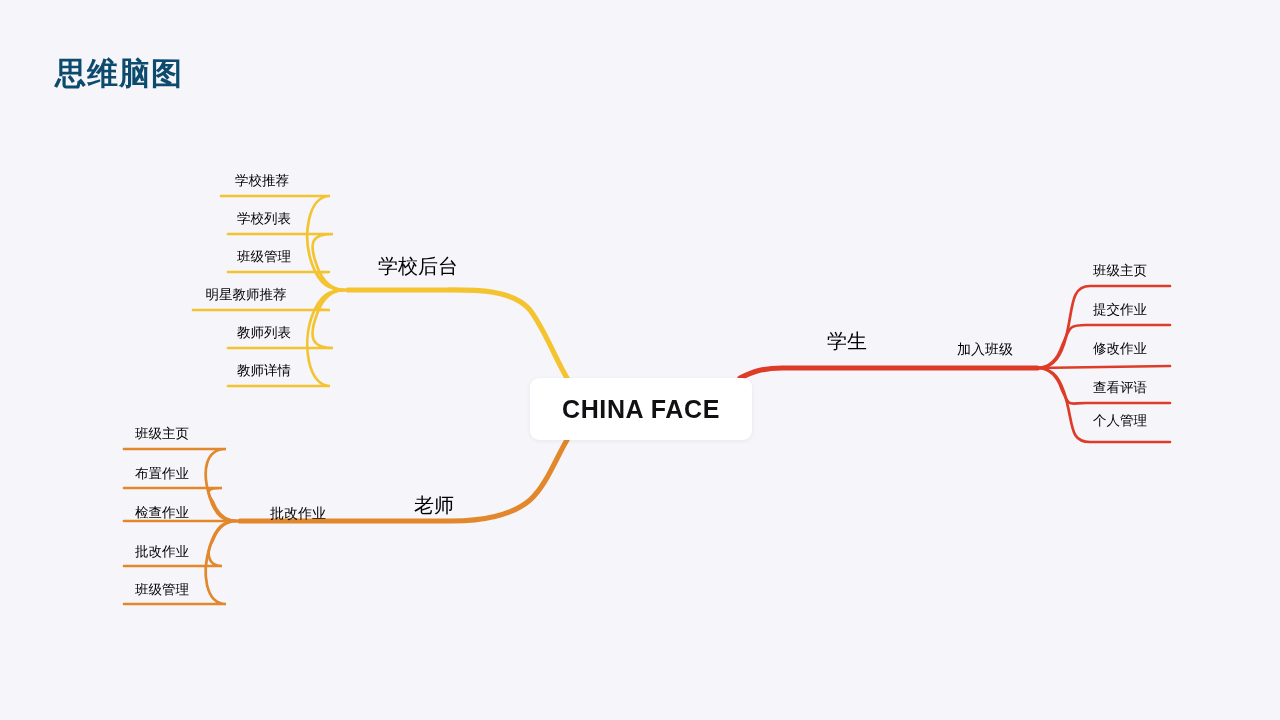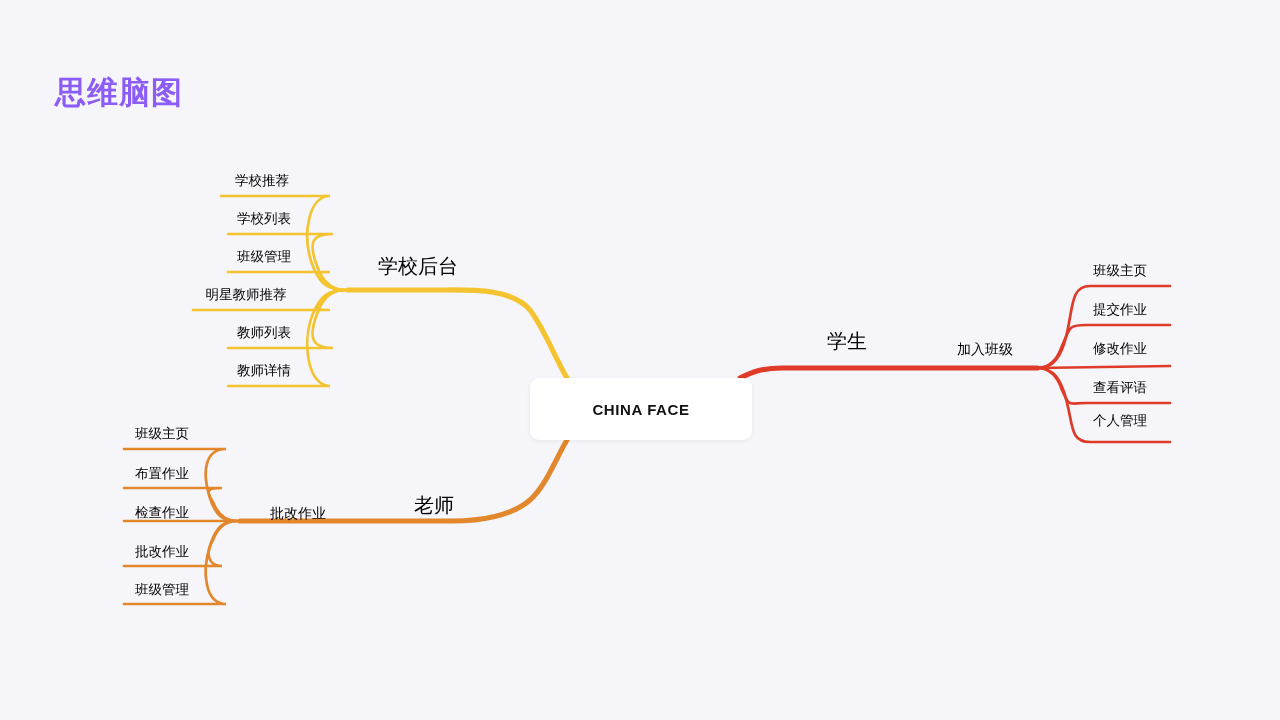--- a/index.html
+++ b/index.html
@@ -49,21 +49,21 @@
     position: absolute;
     background: #ffffff;
     border-radius: 9px;
     box-shadow: 0 1px 4px rgba(40,40,70,0.07);
     display: flex;
     align-items: center;
     justify-content: center;
     box-sizing: border-box;
   }
   .center-node-label {
-    font-size: 15px;
+    font-size: 25px;
     font-weight: bold;
     color: #111114;
     letter-spacing: 0.6px;
     white-space: nowrap;
   }
   .node-label {
     position: absolute;
     white-space: nowrap;
     color: #000000;
     line-height: 1;
@@ -79,21 +79,21 @@
   }
   .anchor-mid {
     transform: translate(-50%, -50%);
   }
 </style>
 </head>
 <body style="background: rgb(245, 245, 250);">
 
 <div id="stage">
 
-  <div id="page-title" style="color: #8b5cf6; margin-top: 19px;">思维脑图</div>
+  <div id="page-title" style="color: #0c4a6e;">思维脑图</div>
 
   <svg id="wires" viewBox="0 0 1280 720" xmlns="http://www.w3.org/2000/svg">
 
     <path d="M 567 378 C 556 360 545 330 530 310 C 512 288 470 290 440 290 L 348 290" stroke="#f4c430" stroke-width="5.2"></path>
 
     <path d="M 345 290 C 330 290 320 286 312 264 C 302 236 308 196 330 196 L 221 196" stroke="#f4c430" stroke-width="2.7"></path>
 
     <path d="M 345 290 C 332 290 323 283 317 266 C 308 242 312 234 333 234 L 228 234" stroke="#f4c430" stroke-width="2.7"></path>
 
     <path d="M 345 290 C 334 290 328 286 322 280 C 314 272 316 272 330 272 L 228 272" stroke="#f4c430" stroke-width="2.7"></path>

